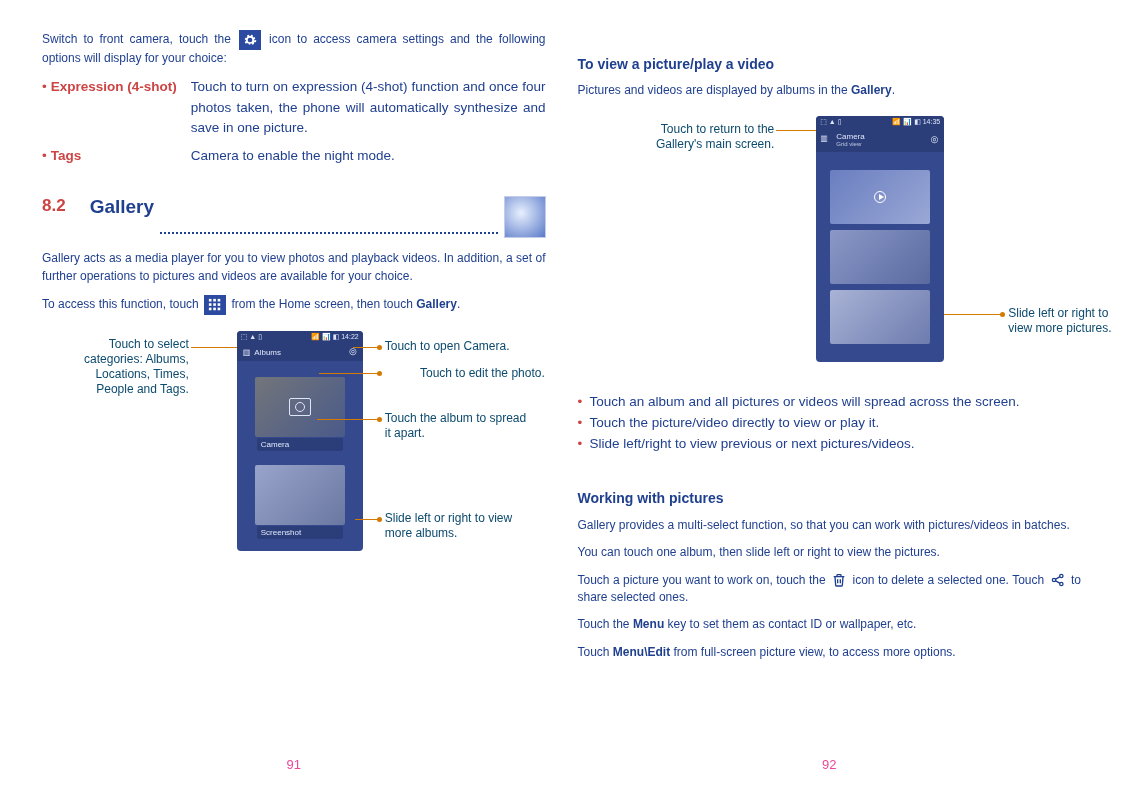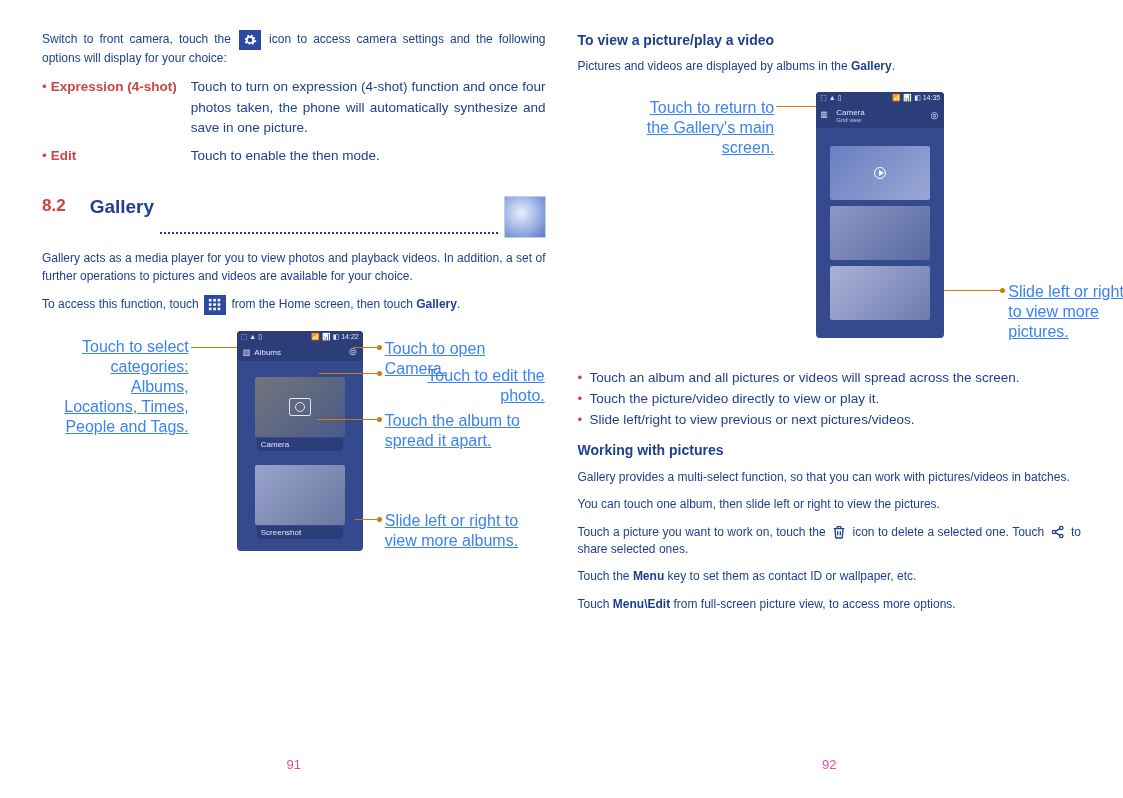--- a/index.html
+++ b/index.html
@@ -40,21 +40,21 @@
   .inline-icon.grid svg { width: 14px; height: 14px; }
   .feature-row { display: flex; margin-bottom: 8px; font-size: 13.5px; line-height: 1.5; }
   .bullet { color: #c44; margin-right: 4px; }
   .feature-name { color: #c44; font-weight: bold; width: 140px; flex-shrink: 0; }
   .feature-desc { flex: 1; text-align: justify; }
   .section-row { display: flex; margin: 22px 0 12px 0; }
   .sec-num { color: #c44; font-weight: bold; font-size: 17px; margin-right: 24px; }
   .sec-title { font-weight: bold; font-size: 19px; color: #1f3f8f; }
   .sec-dots { flex: 1; border-bottom: 2px dotted #1f3f8f; margin: 0 6px 4px 6px; }
   .sec-thumb { width: 42px; height: 42px; background: radial-gradient(circle at 40% 40%, #e8f0ff, #5a7ac8); border: 1px solid #c4ceea; }
-  .bold { font-weight: bold; }
+  .bold { font-weight: bold; margin-top: 24px; }
   
   .fig-wrap { position: relative; margin: 6px auto 16px auto; }
   .fig1 { width: 470px; height: 230px; }
   .phone {
     position: absolute;
     background: #35498e;
     border-radius: 4px;
     overflow: hidden;
     font-size: 8px;
     color: #e0e6fa;
@@ -62,24 +62,23 @@
   .phone-status { height: 12px; background: #2b3e7a; display:flex; align-items:center; justify-content:space-between; padding:0 4px; font-size:7px; }
   .phone-topbar { height: 18px; background: #2b3e7a; display:flex; align-items:center; padding: 0 6px; position:relative; }
   .phone-topbar .cam { position: absolute; right: 6px; top: 3px; font-size: 9px; }
   .album-tile { position:absolute; background:#4a5ea3; border-radius:2px; }
   .album-tile.large { width: 90px; height: 60px; }
   .album-tile .cam-overlay { position:absolute; top:50%; left:50%; transform:translate(-50%,-50%); width:22px; height:18px; border:1px solid #e0e6fa; border-radius:2px; display:flex; align-items:center; justify-content:center; }
   .album-tile .cam-overlay::after { content:""; width:8px; height:8px; border:1px solid #e0e6fa; border-radius:50%; }
   .album-label { position:absolute; bottom:-14px; left:2px; font-size:8px; color:#e0e6fa; background:#2b3e7a; padding:2px 4px; border-radius:2px; width:86px; }
   .callout {
     position: absolute;
-    font-size: 16px;
-    color: #3b82f6;
+    font-size: 12px;
+    color: #0c4a6e;
     line-height: 1.25;
-    text-decoration: underline;
   }
   .callout.rt { text-align: right; }
   .lead {
     position: absolute;
     border-top: 1px solid #d47a00;
     height: 0;
   }
   .lead.dash-end::after {
     content: ""; position:absolute; right:-1px; top:-3px; width:5px; height:5px; border-radius:50%; background:#d47a00;
   }
@@ -112,22 +111,22 @@
     <span> icon to access camera settings and the following options will display for your choice:</span>
   </p>
 
   <div class="feature-row">
     <span class="bullet">•</span>
     <span class="feature-name">Expression (4-shot)</span>
     <span class="feature-desc">Touch to turn on expression (4-shot) function and once four photos taken, the phone will automatically synthesize and save in one picture.</span>
   </div>
   <div class="feature-row">
     <span class="bullet">•</span>
-    <span class="feature-name">Edit</span>
-    <span class="feature-desc">Touch to enable the then mode.</span>
+    <span class="feature-name">Tags</span>
+    <span class="feature-desc">Camera to enable the night mode.</span>
   </div>
 
   <div class="section-row">
     <span class="sec-num">8.2</span>
     <span class="sec-title">Gallery</span>
     <span class="sec-dots"></span>
     <span class="sec-thumb"></span>
   </div>
 
   <p class="body-text">Gallery acts as a media player for you to view photos and playback videos. In addition, a set of further operations to pictures and videos are available for your choice.</p>

